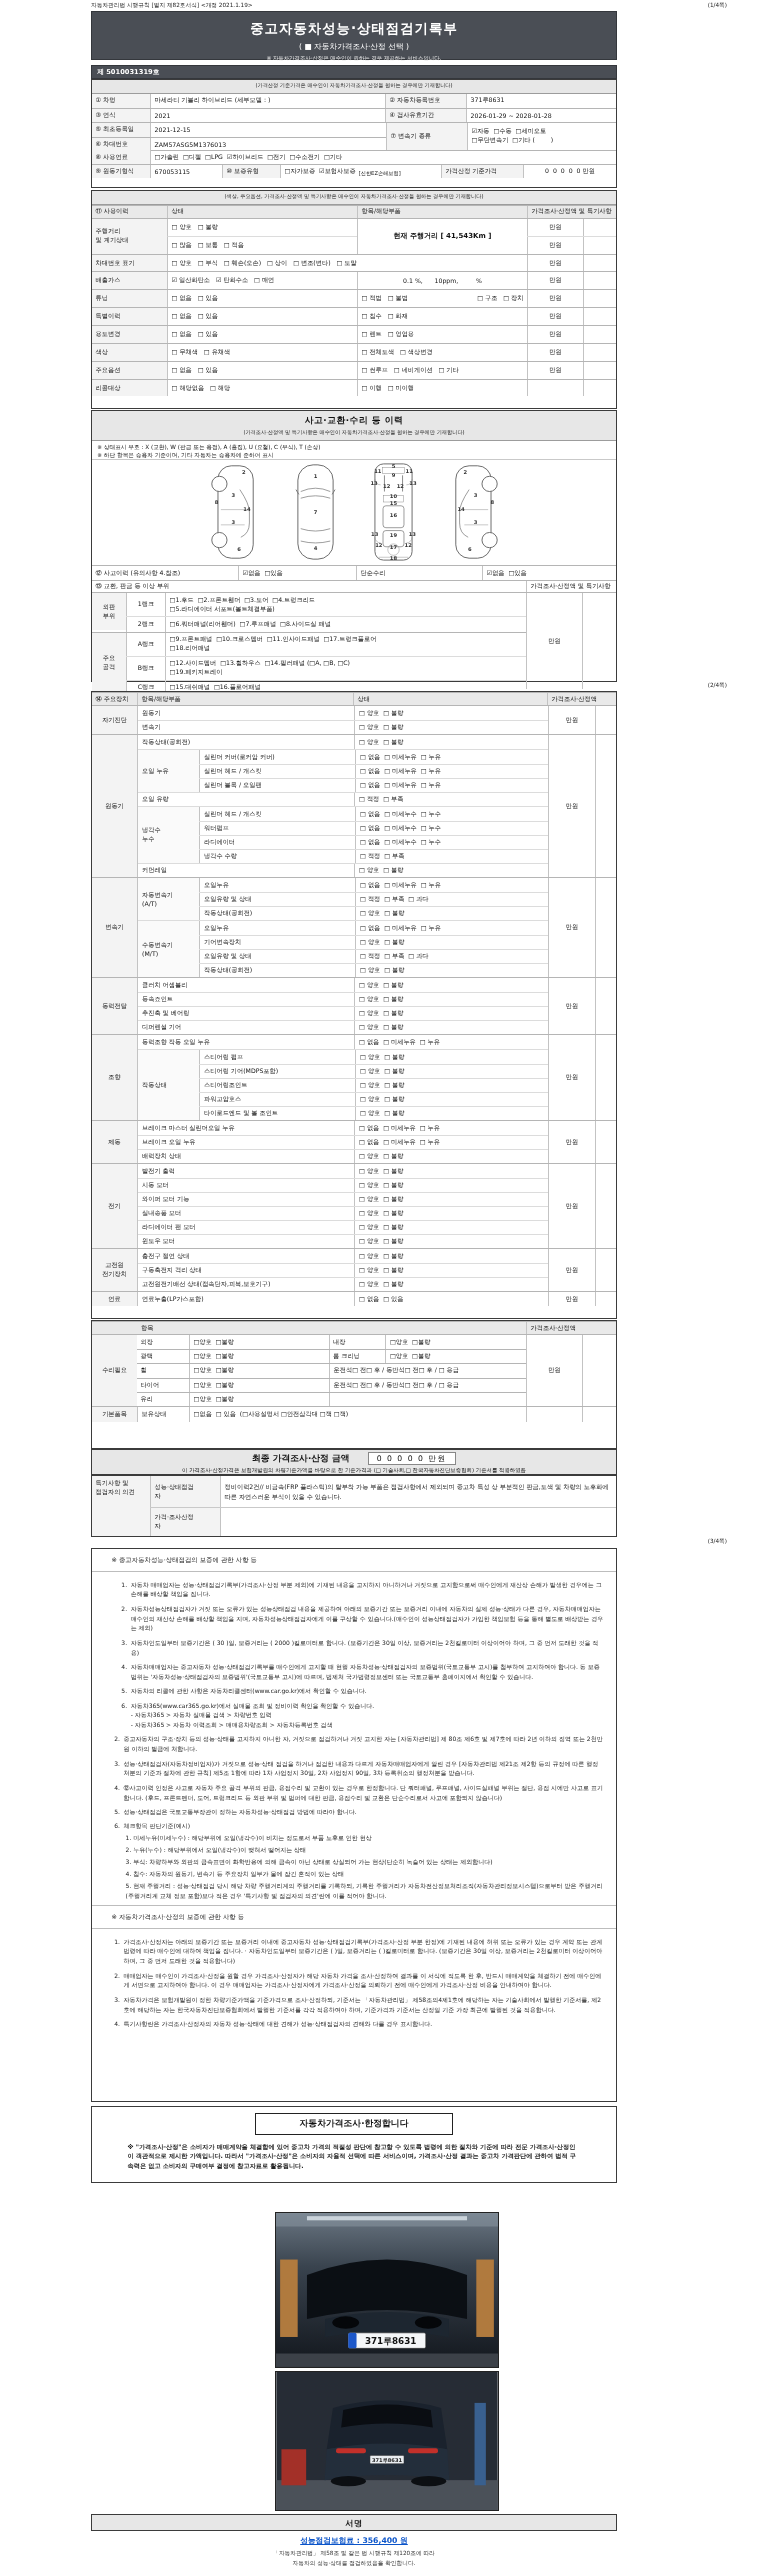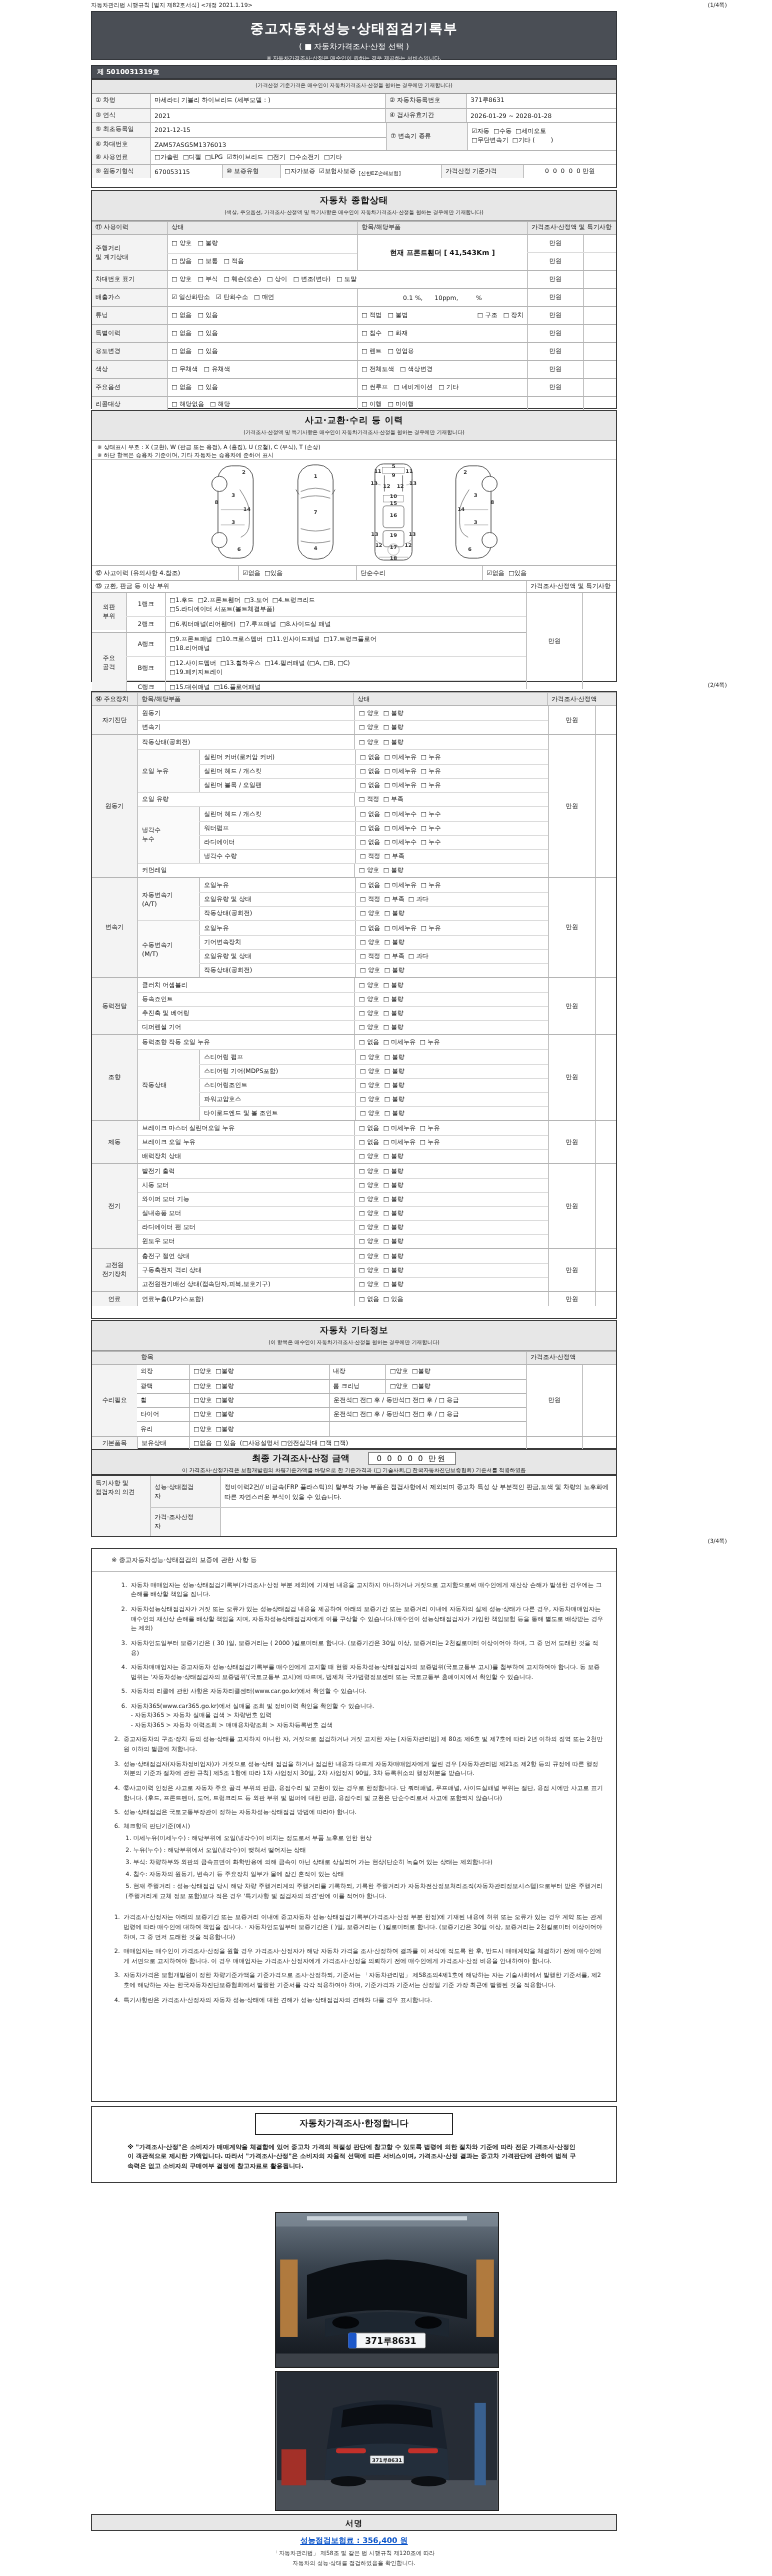--- a/index.html
+++ b/index.html
@@ -114,37 +114,36 @@
         <span>□자가보증  ☑보험사보증</span>
         <span style="font-size:5.2px;margin-left:3.1px;position:relative;top:1.5px;">[신한EZ손해보험]</span>
       </div>
       <div class="fc lab" style="width:82px;">가격산정 기준가격</div>
       <div class="fc ctr" style="flex:1;">0  0  0  0  0 만원</div>
     </div>
   </div>
 
   <div class="sec" style="top:190px;height:219px;">
     <div class="hdrbox">
-      <div class="hdr-title">자동차 종합상태</div>
       <div class="hdr-sub">(색상, 주요옵션, 가격조사·산정액 및 특기사항은 매수인이 자동차가격조사·산정을 원하는 경우에만 기재합니다)</div>
     </div>
     <div class="frow colhead" style="height:13.4px;">
       <div class="fc" style="width:75px;">⑪ 사용이력</div>
       <div class="fc" style="width:190px;">상태</div>
       <div class="fc" style="width:170px;">항목/해당부품</div>
       <div class="fc" style="flex:1;">가격조사·산정액 및 특기사항</div>
     </div>
     <div class="frow" style="height:36px;">
       <div class="fc lab" style="width:75px;white-space:pre-line;">주행거리
 및 계기상태</div>
       <div class="stack" style="width:190px;">
         <div class="fc" style="height:18px;border-left:0.5px solid #c3c3c3;">□ 양호   □ 불량</div>
         <div class="fc" style="height:18px;border-left:0.5px solid #c3c3c3;border-top:0.5px solid #dcdcdc;">□ 많음   □ 보통   □ 적음</div>
       </div>
-      <div class="fc ctr mileval" style="width:170px;">현재 프론트휀더 [ 41,543Km ]</div>
+      <div class="fc ctr mileval" style="width:170px;">현재 주행거리 [ 41,543Km ]</div>
       <div class="stack" style="flex:1;">
         <div style="display:flex;height:18px;">
           <div class="fc ctr" style="width:56px;border-left:0.5px solid #c3c3c3;">만원</div>
           <div class="fc" style="flex:1;"></div>
         </div>
         <div style="display:flex;height:18px;border-top:0.5px solid #dcdcdc;">
           <div class="fc ctr" style="width:56px;border-left:0.5px solid #c3c3c3;">만원</div>
           <div class="fc" style="flex:1;"></div>
         </div>
       </div>
@@ -619,24 +618,20 @@
               <div class="dc bl" style="width: 194px;">□ 없음  □ 있음</div>
             </div>
           </div>
           <div class="dc bl" style="width: 47px; justify-content: center;">만원</div>
           <div class="dc bl" style="width: 20.6px; flex: 1 1 0%;"></div>
         </div>
       </div>
   </div>
 
   <div class="sec" style="top:1320px;height:129px;">
-    <div class="hdrbox">
-      <div class="hdr-title">자동차 기타정보</div>
-      <div class="hdr-sub">(이 항목은 매수인이 자동차가격조사·산정을 원하는 경우에만 기재합니다)</div>
-    </div>
     <div class="frow colhead" style="height:13px;">
       <div class="fc" style="width:434px;padding-left:49px;">항목</div>
       <div class="fc" style="flex:1;">가격조사·산정액</div>
     </div>
     <div class="frow" style="height:72px;">
       <div class="fc lab ctr" style="width:45px;">수리필요</div>
       <div class="stack" style="width:389px;" id="other-rows">
           <div class="frow" style="height: 14.4px; border-top: none;">
             <div class="fc" style="width: 52px;">외장</div>
             <div class="fc" style="width: 140px;">□양호  □불량</div>
@@ -778,20 +773,21 @@
               <div class="">체크항목 판단기준(예시)</div>
               <div class="nsub">1.  미세누유(미세누수) : 해당부위에 오일(냉각수)이 비치는 정도로서 부품 노후로 인한 현상</div>
               <div class="nsub">2.  누유(누수) : 해당부위에서 오일(냉각수)이 맺혀서 떨어지는 상태</div>
               <div class="nsub">3.  부식: 차량하부와 외판의 금속표면이 화학반응에 의해 금속이 아닌 상태로 상실되어 가는 현상(단순히 녹슬어 있는 상태는 제외합니다)</div>
               <div class="nsub">4.  침수: 자동차의 원동기, 변속기 등 주요장치 일부가 물에 잠긴 흔적이 있는 상태</div>
               <div class="nsub">5.  현재 주행거리 : 성능·상태점검 당시 해당 차량 주행거리계의 주행거리를 기록하되, 기록한 주행거리가 자동차전산정보처리조직(자동차관리정보시스템)으로부터 받은 주행거리(주행거리계 교체 정보 포함)보다 적은 경우 '특기사항 및 점검자의 의견'란에 이를 적어야 합니다.</div>
             </div>
           </div>
         </div>
     </div>
+    <div class="nheader" style="border-top:0.5px solid #bdbdbd;">※ 자동차가격조사·산정의 보증에 관한 사항 등</div>
     <div class="noticebody" style="padding-top:7.2px;">
       <div id="notice-sec2">
           <div class="ni">
             <div class="nn" style="width: 12.4px;">1.</div>
             <div class="nt">
               <div class="">가격조사·산정자는 아래의 보증기간 또는 보증거리 이내에 중고자동차 성능·상태점검기록부(가격조사·산정 부분 한정)에 기재된 내용에 허위 또는 오류가 있는 경우 계약 또는 관계법령에 따라 매수인에 대하여 책임을 집니다.  ·  자동차인도일부터 보증기간은 (      )일, 보증거리는 (      )킬로미터로 합니다. (보증기간은 30일 이상, 보증거리는 2천킬로미터 이상이어야 하며, 그 중 먼저 도래한 것을 적용합니다)</div>
             </div>
           </div>
           <div class="ni">
             <div class="nn" style="width: 12.4px;">2.</div>

